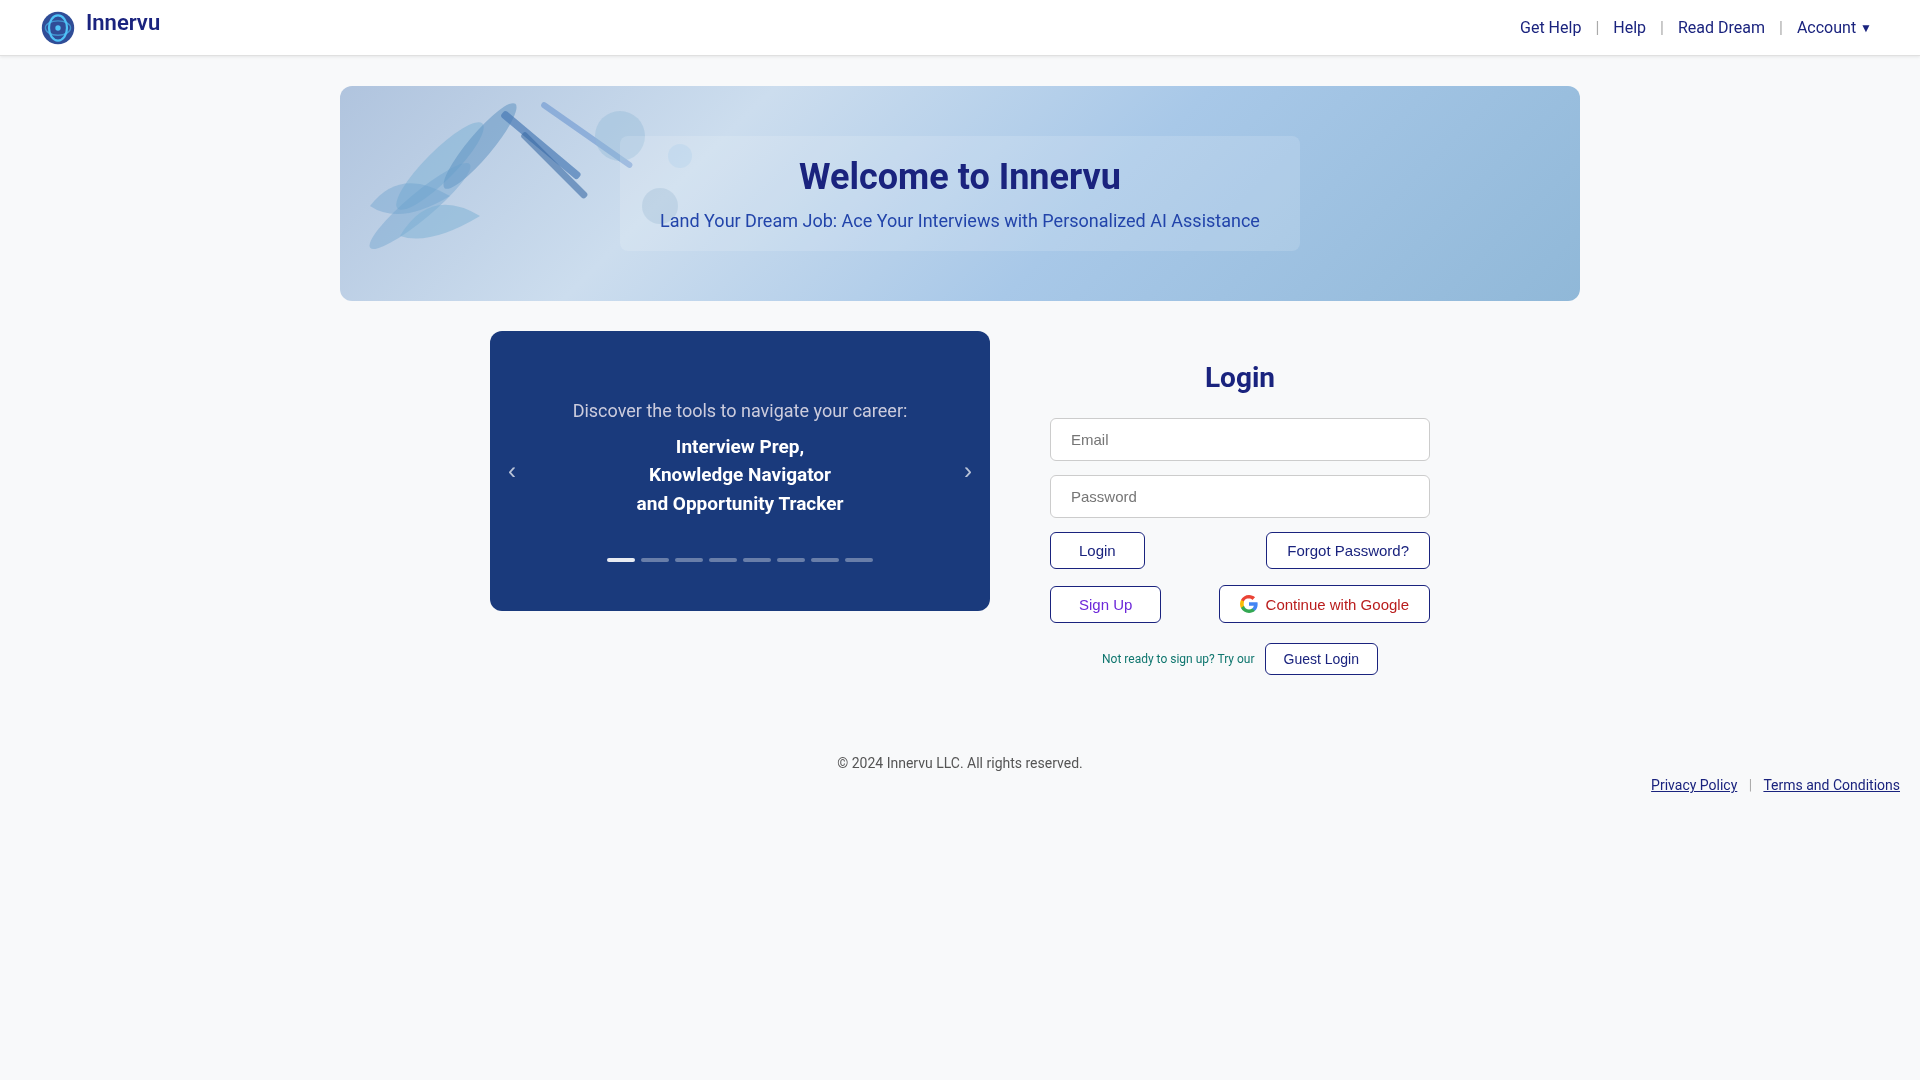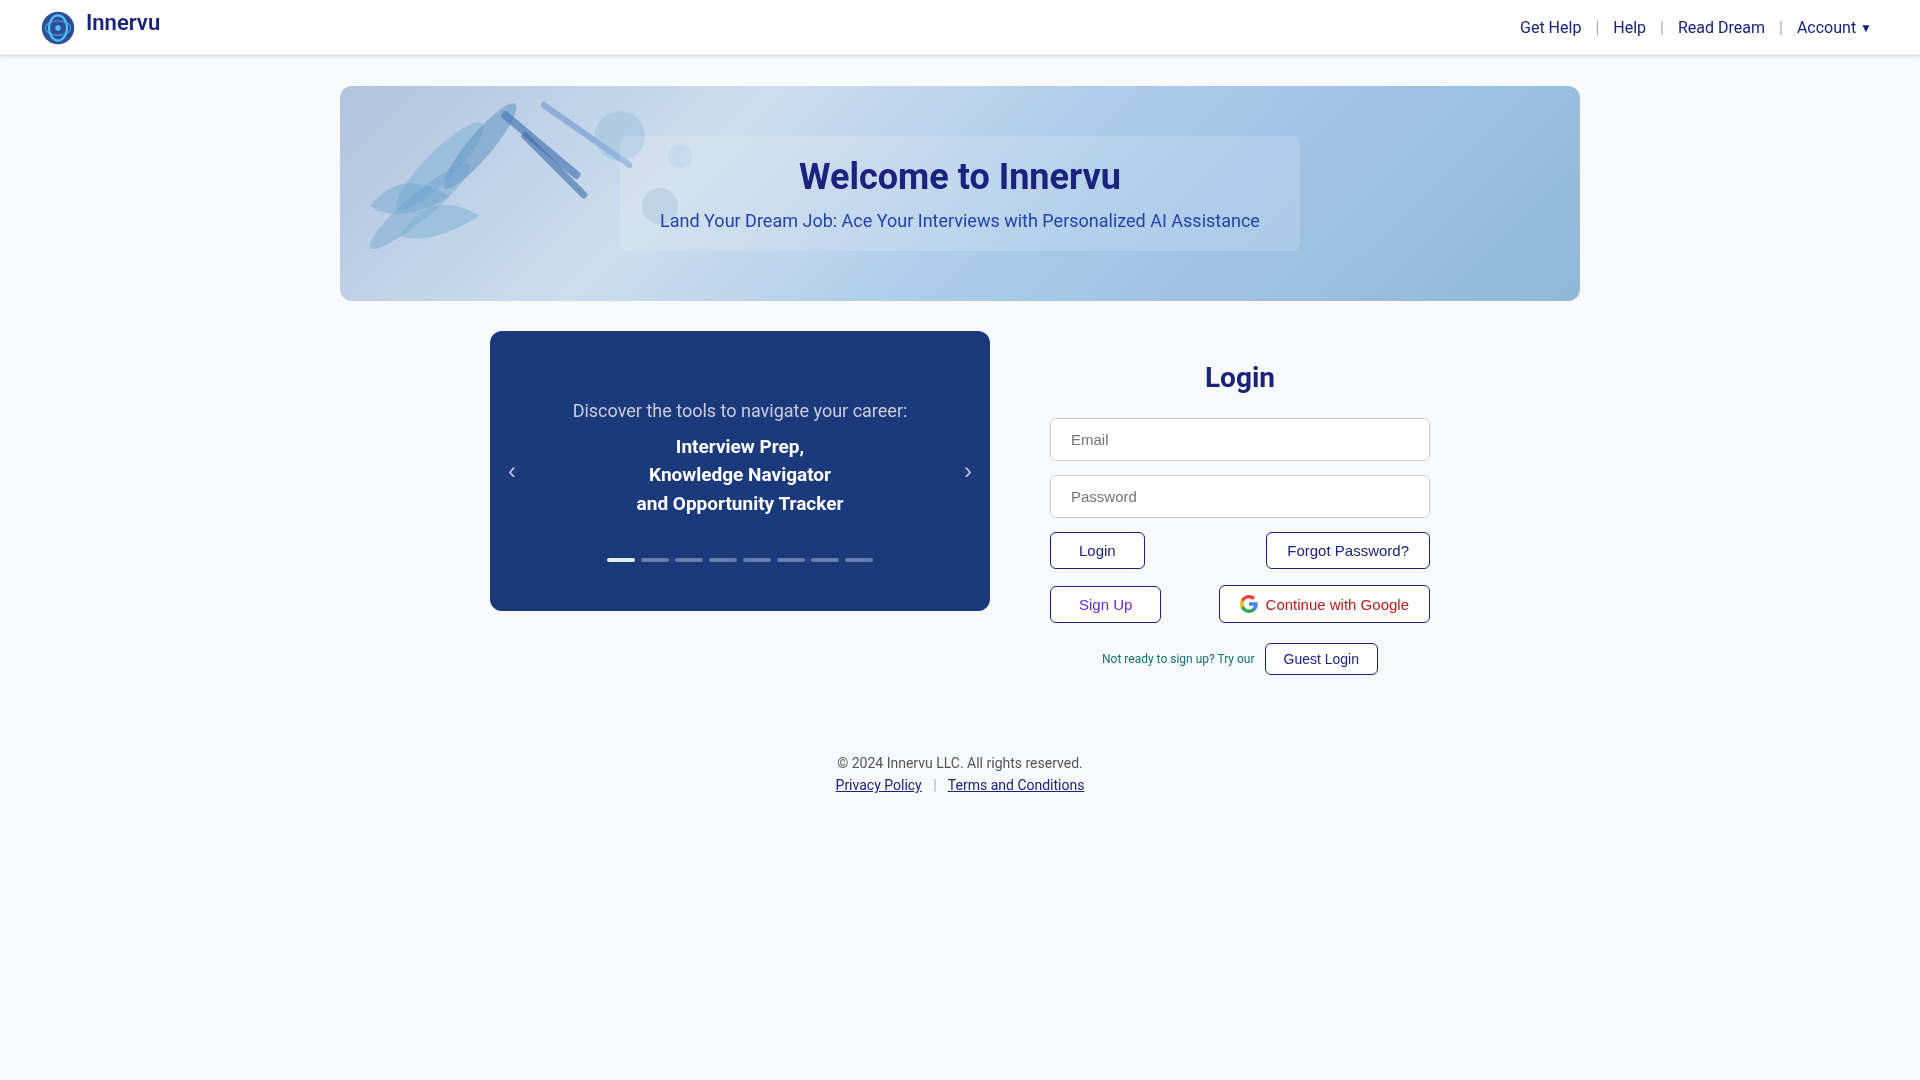--- a/index.html
+++ b/index.html
@@ -281,20 +281,21 @@
     
     .footer {
       text-align: center;
       margin: 30px auto 0;
       padding: 20px;
       color: #555;
       font-size: 14px;
     }
     .footer-links {
       margin-top: 6px;
+      text-align: right;
     }
     .footer-link {
       color: #1a237e;
       text-decoration: underline;
       cursor: pointer;
       font-size: 14px;
     }
     .footer-sep {
       color: #aaa;
       margin: 0 8px;

